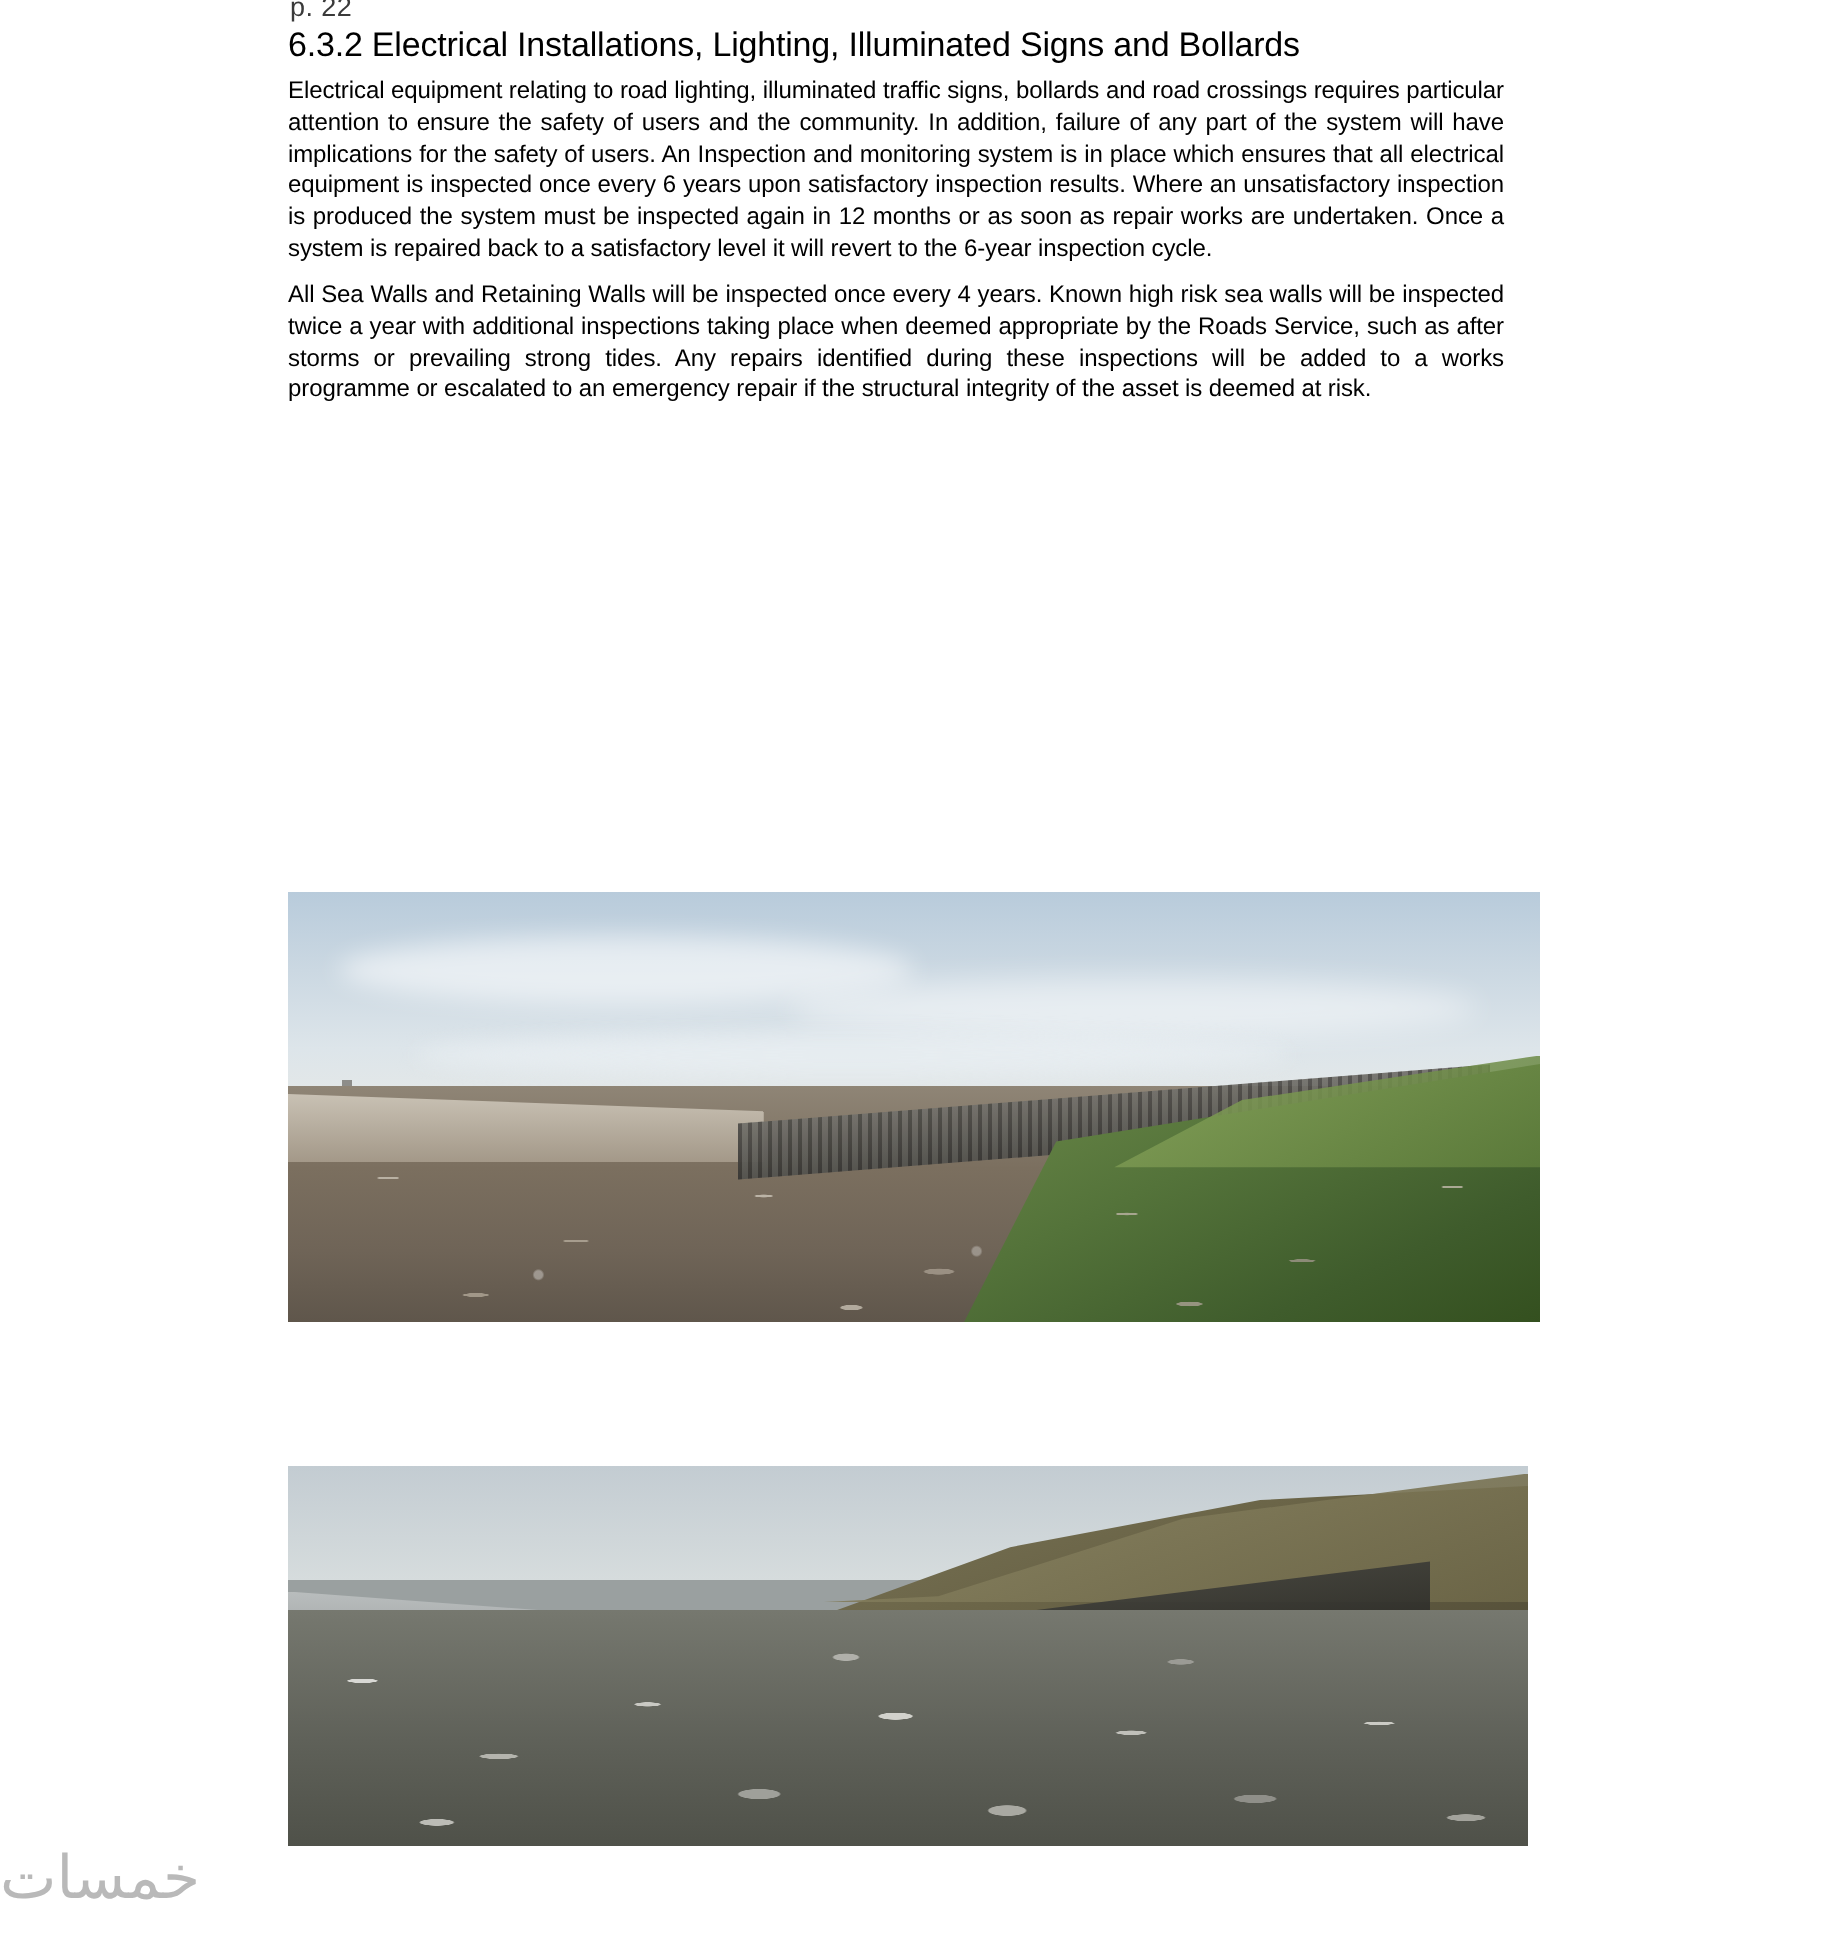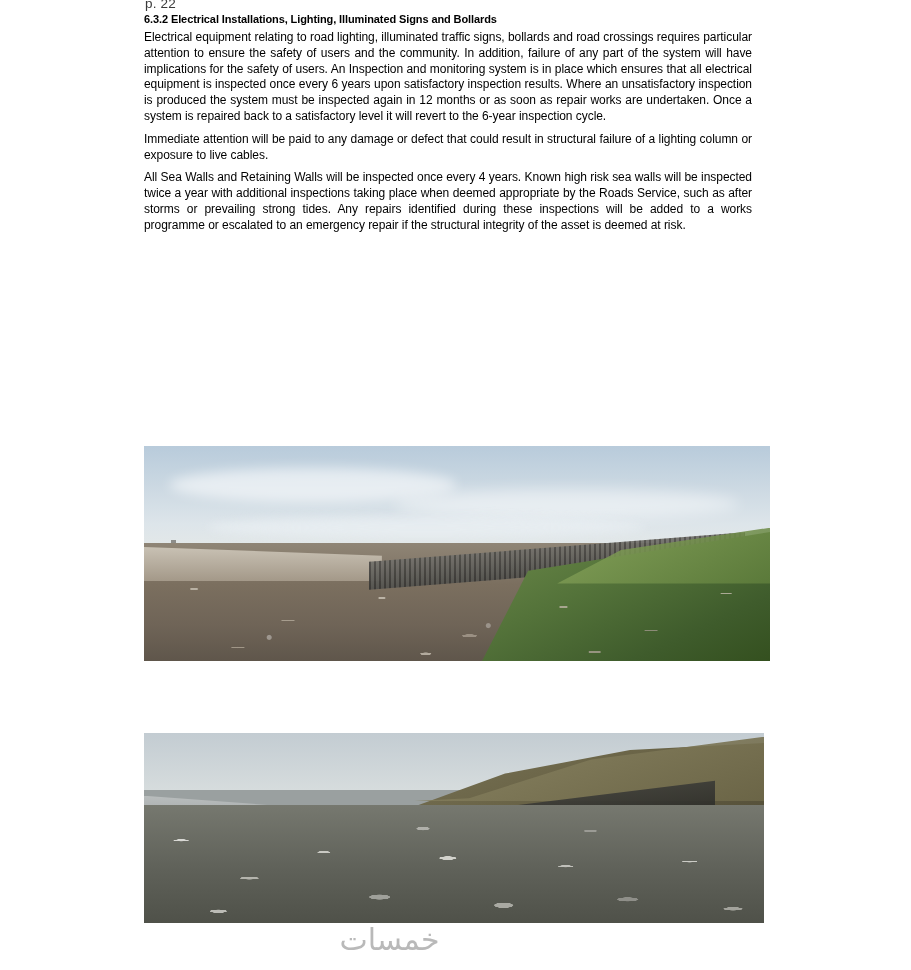--- a/index.html
+++ b/index.html
@@ -30,22 +30,22 @@
     color: #3a3a3a;
     letter-spacing: 0.2px;
   }
   .content {
     position: absolute;
     left: 144px;
     top: 12px;
     width: 608px;
   }
   h3.heading {
-    font-size: 11px;
-    font-weight: bold;
+    font-size: 17px;
+    font-weight: normal;
     margin: 0 0 3px 0;
     line-height: 1.35;
     letter-spacing: -0.1px;
   }
   p.body-par {
     font-size: 12px;
     line-height: 1.32;
     margin: 0 0 7px 0;
     text-align: justify;
     letter-spacing: -0.05px;
@@ -215,41 +215,40 @@
       radial-gradient(ellipse at 45% 20%, #b0b0aa 0 6px, transparent 7px),
       radial-gradient(ellipse at 72% 22%, #9b9b95 0 6px, transparent 7px),
       linear-gradient(to bottom, #76786f 0%, #5f6159 55%, #4f5149 100%);
   }
 
   
   .watermark {
     position: absolute;
     left: 0; right: 0;
     top: 922px;
-    text-align: center;
+    text-align: left;
     font-size: 30px;
     color: #b9b9b9;
     letter-spacing: 1px;
     font-family: "DejaVu Sans", sans-serif;
     direction: rtl;
     user-select: none;
   }
 </style>
 </head>
 <body>
 
 <div class="page">
 
   <div class="page-marker">p. 22</div>
 
   <div class="content">
 
     <h3 class="heading">6.3.2 Electrical Installations, Lighting, Illuminated Signs and Bollards</h3>
     <p class="body-par">Electrical equipment relating to road lighting, illuminated traffic signs, bollards and road crossings requires particular attention to ensure the safety of users and the community. In addition, failure of any part of the system will have implications for the safety of users. An Inspection and monitoring system is in place which ensures that all electrical equipment is inspected once every 6 years upon satisfactory inspection results. Where an unsatisfactory inspection is produced the system must be inspected again in 12 months or as soon as repair works are undertaken. Once a system is repaired back to a satisfactory level it will revert to the 6-year inspection cycle.</p>
-    <p class="body-par">Immediate attention will be paid to any damage or defect that could result in structural failure of a lighting column or exposure to live cables.</p>
 
     <p class="body-par">All Sea Walls and Retaining Walls will be inspected once every 4 years. Known high risk sea walls will be inspected twice a year with additional inspections taking place when deemed appropriate by the Roads Service, such as after storms or prevailing strong tides. Any repairs identified during these inspections will be added to a works programme or escalated to an emergency repair if the structural integrity of the asset is deemed at risk.</p>
 
 
   </div>
 
   <div class="photo" id="photo-1">
     <div class="sky"></div>
     <div class="cloud1"></div>
     <div class="cloud2"></div>

